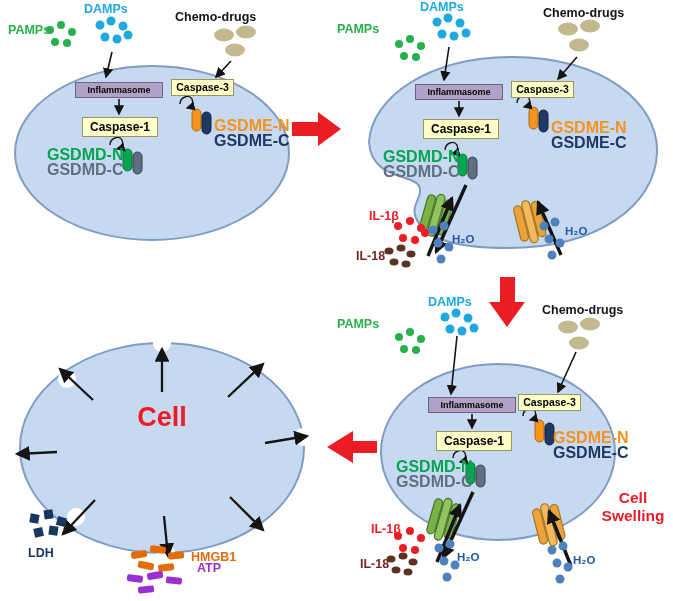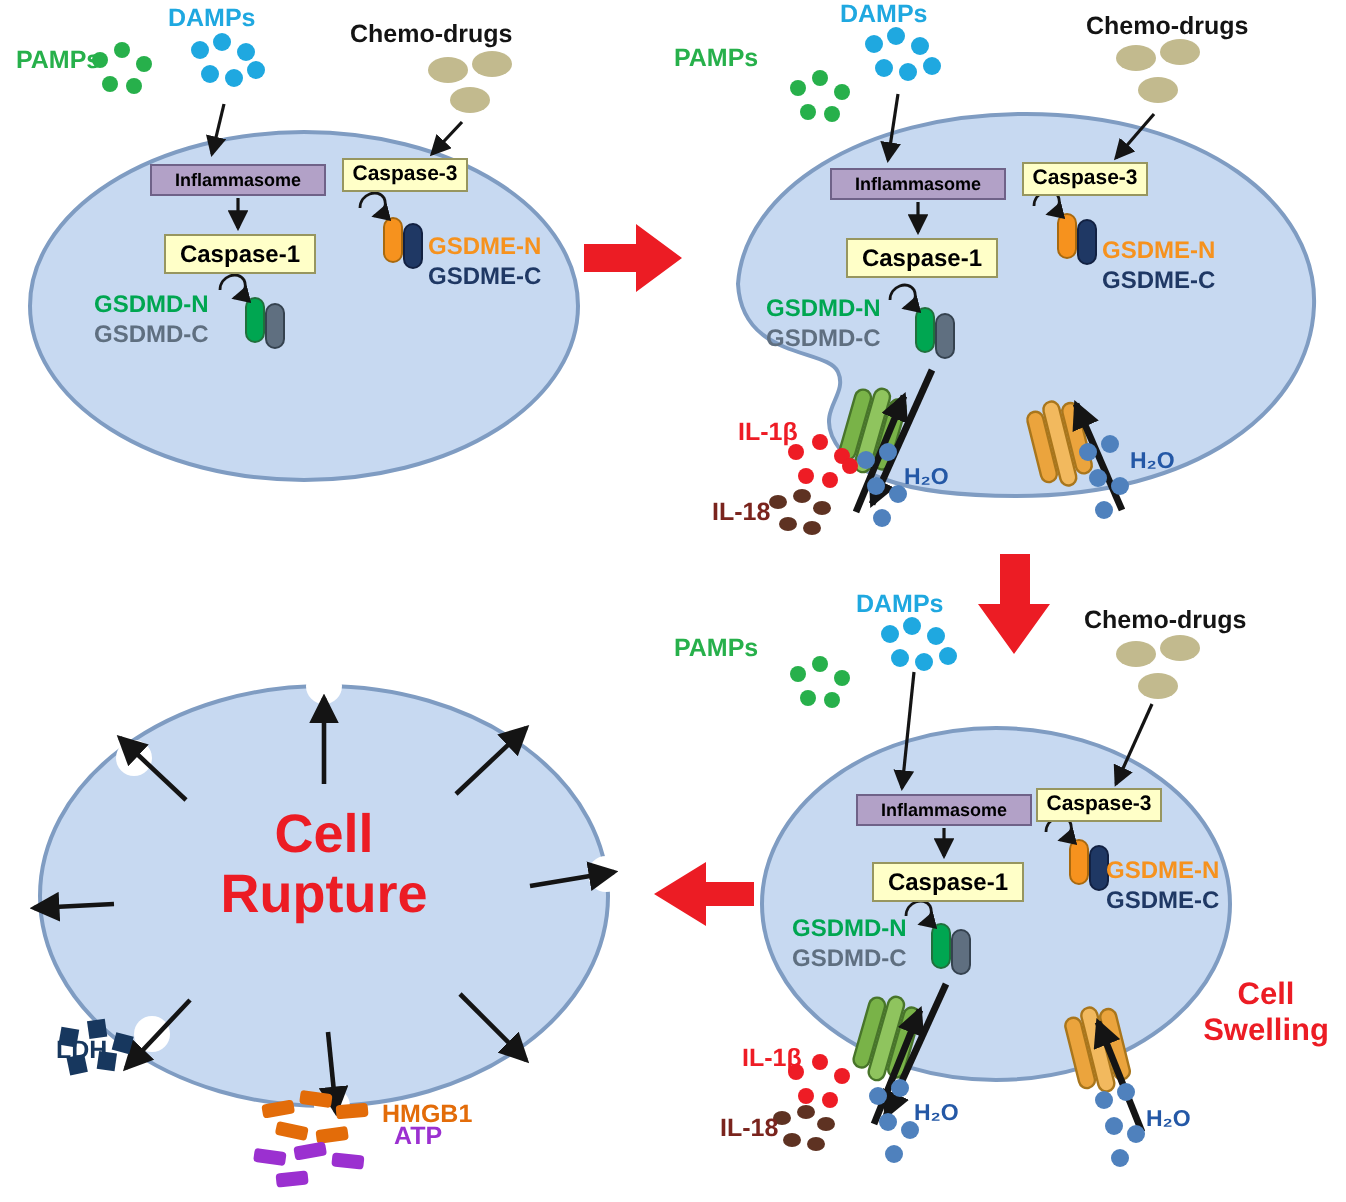--- a/index.html
+++ b/index.html
@@ -2,21 +2,21 @@
 <html style="--cell_fill: #c7d9f1; --cell_border: #7f9cc2; --pamps_green: #27b04b; --damps_blue: #1fa8e0; --chemo_tan: #c2ba8e; --inflammasome_purple: #b2a1c7; --caspase_yellow: #ffffc8; --gsdmd_n_green: #00a651; --gsdmd_c_slate: #5f6f80; --gsdme_n_orange: #f6921e; --gsdme_c_navy: #1f3864; --il1b_red: #ee1c25; --il18_maroon: #7a241d; --il18_dot: #5e3222; --water_blue: #4f81bd; --h2o_blue: #2458a6; --pore_green: #79b348; --pore_orange: #eba43d; --red_accent: #ec1c24; --ldh_navy: #17375e; --hmgb1_orange: #e36c09; --atp_purple: #9b30d0;"><head>
 <meta charset="utf-8">
 <style>
   *{margin:0;padding:0;box-sizing:border-box}
   html,body{background:#fff}
   body{width:673px;height:601px;position:relative;font-family:"Liberation Sans",sans-serif}
   #fig{position:absolute;left:0;top:0;width:673px;height:601px;background:#fff;overflow:hidden}
   #fig > svg{position:absolute;left:0;top:0}
 
   .lbl{position:absolute;font-weight:bold;font-size:12.5px;white-space:nowrap;line-height:1.1}
-  .sm{font-size:12px}
+  .sm{font-size:16px}
   .t-pamps{color:var(--pamps_green,#27b04b)}
   .t-damps{color:var(--damps_blue,#1fa8e0)}
   .t-chemo{color:#141414}
   .t-gn{color:var(--gsdmd_n_green,#00a651)}
   .t-gc{color:var(--gsdmd_c_slate,#5f6f80)}
   .t-en{color:var(--gsdme_n_orange,#f6921e)}
   .t-ec{color:var(--gsdme_c_navy,#1f3864)}
   .t-il1b{color:var(--il1b_red,#ee1c25)}
   .t-il18{color:var(--il18_maroon,#7a241d)}
   .t-h2o{color:var(--h2o_blue,#2458a6);font-size:11.5px}
@@ -365,18 +365,18 @@
   <div class="lbl sm t-gn" style="left:396px;top:458px">GSDMD-N</div>
   <div class="lbl sm t-gc" style="left:396px;top:473px">GSDMD-C</div>
   <div class="lbl sm t-en" style="left:553px;top:429px">GSDME-N</div>
   <div class="lbl sm t-ec" style="left:553px;top:444px">GSDME-C</div>
   <div class="lbl t-il1b" style="left:371px;top:523px">IL-1β</div>
   <div class="lbl t-il18" style="left:360px;top:558px">IL-18</div>
   <div class="lbl t-h2o" style="left:457px;top:551px">H₂O</div>
   <div class="lbl t-h2o" style="left:573px;top:554px">H₂O</div>
   <div class="swelling"><span>Cell</span><br><span>Swelling</span></div>
 
-  <div class="rupture"><span>Cell</span><br><span>Rupture</span></div>
-  <div class="lbl t-ldh" style="left:28px;top:519px">LDH</div>
+  <div class="rupture"><span>Cell</span><br></div>
+  <div class="lbl t-ldh" style="left:28px;top:547px">LDH</div>
   <div class="lbl t-hmgb1" style="left:191px;top:551px">HMGB1</div>
   <div class="lbl t-atp" style="left:197px;top:562px">ATP</div>
 
 </div>
 
 </body></html>

